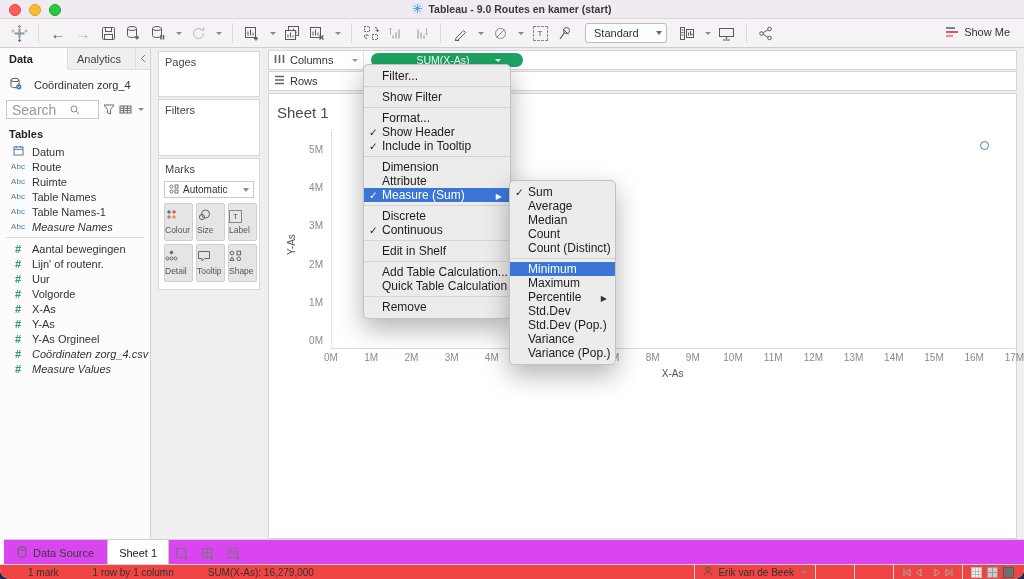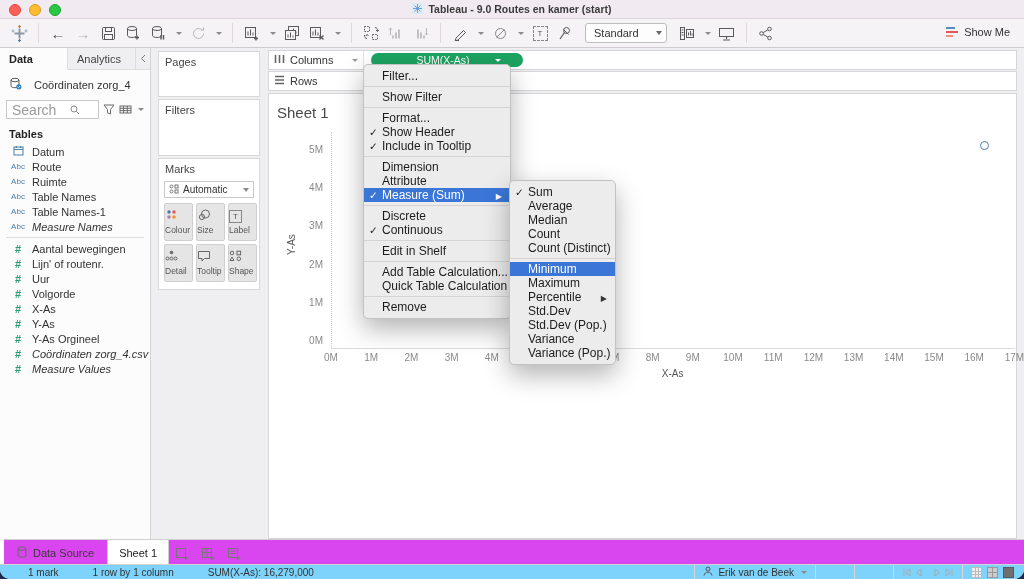--- a/index.html
+++ b/index.html
@@ -87,21 +87,21 @@
   .menu-item .mi-arrow::before{content:"\25B6";font-size:8px;color:#333;}
   .menu-item.hl{background:#3b76d7;color:#fff;}
   .menu-item.hl .mi-arrow::before{color:#fff;}
   .menu-sep{height:1px;background:#d4d4d4;margin:3px 0;}
   
   .tabs-bar{position:absolute;left:4px;right:0;bottom:14px;height:25px;background:#d946ef;border-top:1px solid #d2cfd2;display:flex;align-items:stretch;}
   .ds-tab{display:flex;align-items:center;gap:6px;padding:0 13px;font-size:11px;color:#3a3a3a;}
   .sheet-tab{display:flex;align-items:center;padding:0 11px;font-size:11px;color:#222;background:#fff;border-left:1px solid #ccc;border-right:1px solid #ccc;}
   .tab-icon-btn{width:26px;display:flex;align-items:center;justify-content:center;color:#666;}
   
-  .status-bar{position:absolute;left:0;right:0;bottom:0;height:14px;background:#7dd3fc;border-top:1px solid #d5d2d5;display:flex;align-items:center;font-size:10px;color:#333;}
+  .status-bar{position:absolute;left:0;right:0;bottom:0;height:14px;background:#ef4444;border-top:1px solid #d5d2d5;display:flex;align-items:center;font-size:10px;color:#333;}
   .sb-left{display:flex;gap:34px;padding-left:28px;}
   .sb-right{margin-left:auto;display:flex;align-items:center;height:100%;}
   .sb-seg{height:100%;display:flex;align-items:center;border-left:1px solid #d8d5d8;padding:0 8px;gap:4px;}
   .sb-user{gap:5px;}
   .sb-nav svg{display:block;}
   .sb-grids{gap:5px;padding-right:10px;}
   .grid-ic{width:9px;height:9px;}
   .grid-ic.g1{background:
     linear-gradient(#bbb,#bbb) 0 3px/9px 1px no-repeat,
     linear-gradient(#bbb,#bbb) 0 6px/9px 1px no-repeat,

